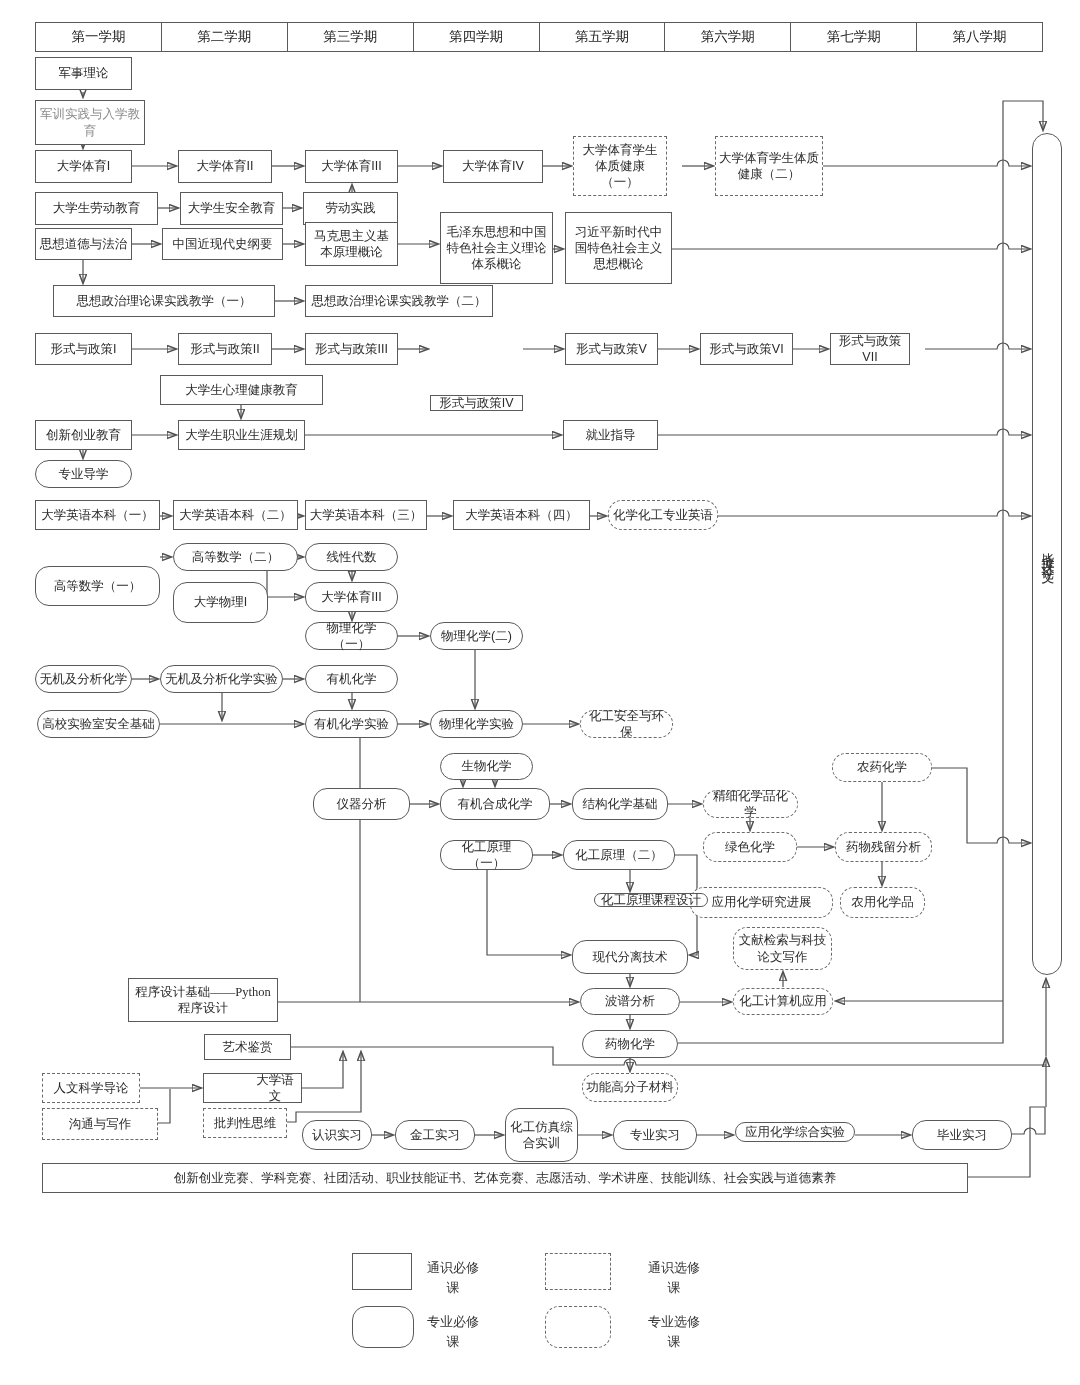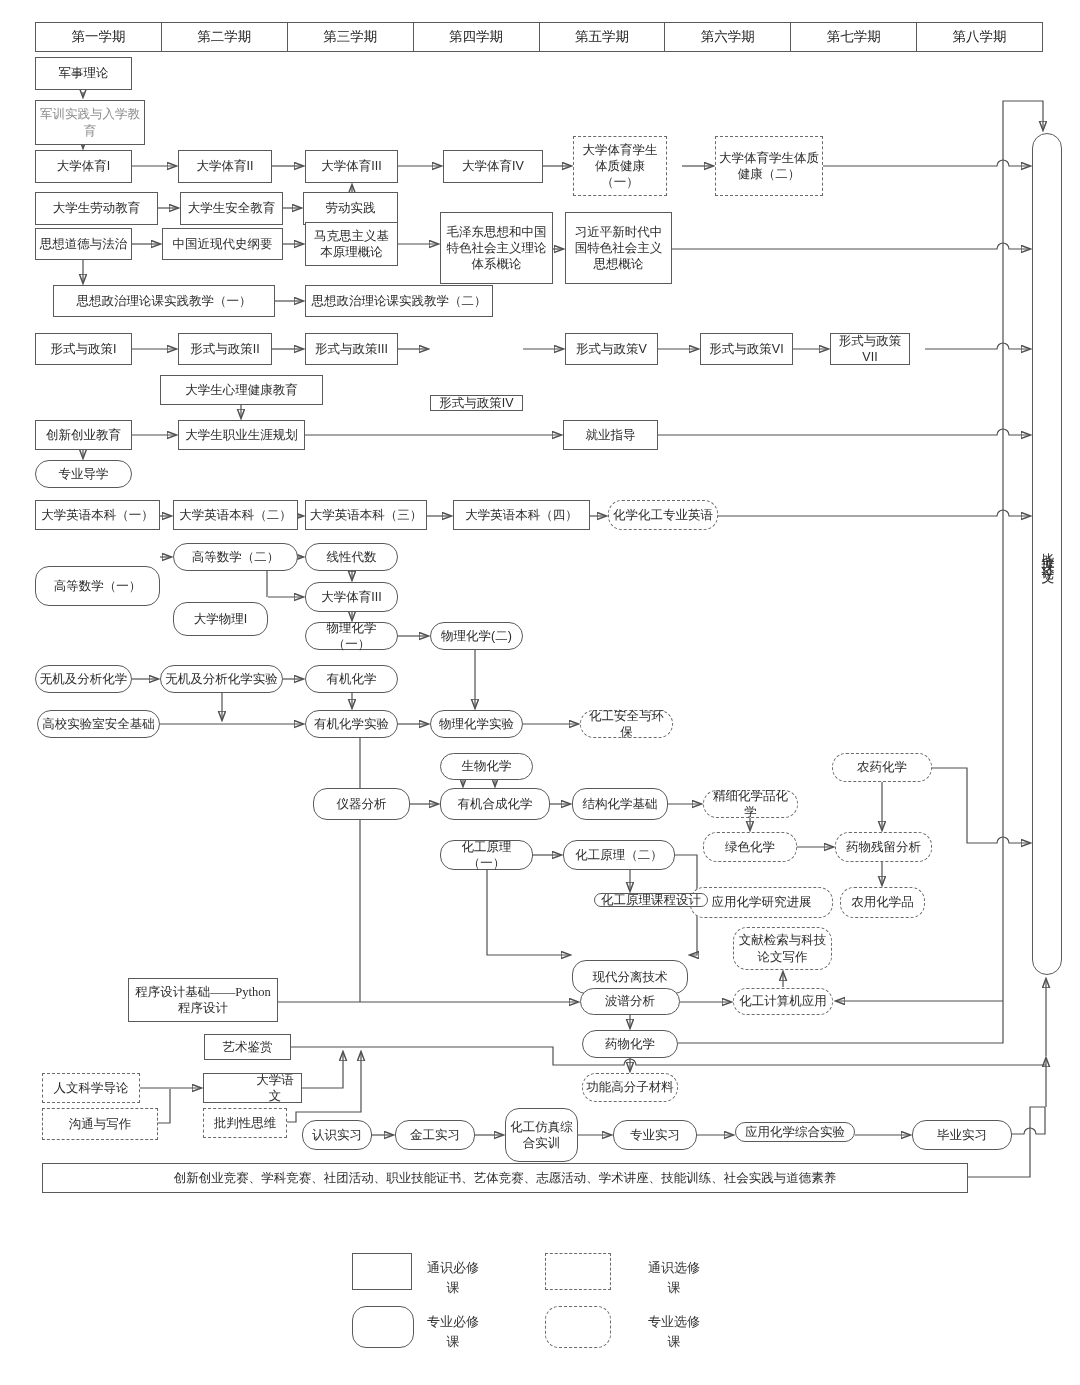--- a/index.html
+++ b/index.html
@@ -181,21 +181,21 @@
       <div class="node s" style="left: 563px; top: 420px; width: 95px; height: 30px;">就业指导</div>
       <div class="node rs" style="left: 35px; top: 460px; width: 97px; height: 28px;">专业导学</div>
       <div class="node s" style="left: 35px; top: 500px; width: 125px; height: 30px;">大学英语本科（一）</div>
       <div class="node s" style="left: 173px; top: 500px; width: 125px; height: 30px;">大学英语本科（二）</div>
       <div class="node s" style="left: 305px; top: 500px; width: 122px; height: 30px;">大学英语本科（三）</div>
       <div class="node s" style="left: 453px; top: 500px; width: 137px; height: 30px;">大学英语本科（四）</div>
       <div class="node rd" style="left: 608px; top: 500px; width: 110px; height: 30px;">化学化工专业英语</div>
       <div class="node rs" style="left: 35px; top: 559px; width: 125px; height: 40px; margin-top: 7px;">高等数学（一）</div>
       <div class="node rs" style="left: 173px; top: 543px; width: 125px; height: 28px;">高等数学（二）</div>
       <div class="node rs" style="left: 305px; top: 543px; width: 93px; height: 28px;">线性代数</div>
-      <div class="node rs" style="left: 173px; top: 582px; width: 95px; height: 34px; margin-top: 20px;">大学物理I</div>
+      <div class="node rs" style="left: 173px; top: 582px; width: 95px; height: 41px;">大学物理I</div>
       <div class="node rs" style="left: 305px; top: 582px; width: 93px; height: 30px;">大学体育III</div>
       <div class="node rs" style="left: 305px; top: 622px; width: 93px; height: 28px;">物理化学（一）</div>
       <div class="node rs" style="left: 430px; top: 622px; width: 93px; height: 28px;">物理化学(二)</div>
       <div class="node rs" style="left: 35px; top: 665px; width: 97px; height: 28px;">无机及分析化学</div>
       <div class="node rs" style="left: 160px; top: 665px; width: 123px; height: 28px;">无机及分析化学实验</div>
       <div class="node rs" style="left: 305px; top: 665px; width: 93px; height: 28px;">有机化学</div>
       <div class="node rs" style="left: 37px; top: 710px; width: 123px; height: 28px;">高校实验室安全基础</div>
       <div class="node rs" style="left: 305px; top: 710px; width: 93px; height: 28px;">有机化学实验</div>
       <div class="node rs" style="left: 430px; top: 710px; width: 93px; height: 28px;">物理化学实验</div>
       <div class="node rd" style="left: 580px; top: 710px; width: 93px; height: 28px;">化工安全与环保</div>
@@ -206,21 +206,21 @@
       <div class="node rs" style="left: 572px; top: 788px; width: 96px; height: 32px;">结构化学基础</div>
       <div class="node rd" style="left: 703px; top: 790px; width: 95px; height: 28px;">精细化学品化学</div>
       <div class="node rd" style="left: 703px; top: 832px; width: 94px; height: 30px;">绿色化学</div>
       <div class="node rd" style="left: 835px; top: 832px; width: 97px; height: 30px;">药物残留分析</div>
       <div class="node rs" style="left: 440px; top: 840px; width: 93px; height: 30px;">化工原理（一）</div>
       <div class="node rs" style="left: 563px; top: 840px; width: 112px; height: 30px;">化工原理（二）</div>
       <div class="node rd" style="left: 690px; top: 887px; width: 143px; height: 31px;">应用化学研究进展</div>
       <div class="node rd" style="left: 840px; top: 887px; width: 85px; height: 31px;">农用化学品</div>
       <div class="node rs" style="left: 594px; top: 893px; width: 114px; height: 14px;">化工原理课程设计</div>
       <div class="node rd" style="left: 733px; top: 927px; width: 99px; height: 43px;">文献检索与科技论文写作</div>
-      <div class="node rs" style="left: 572px; top: 940px; width: 116px; height: 34px; margin-top: 20px;">现代分离技术</div>
+      <div class="node rs" style="left: 572px; top: 940px; width: 116px; height: 34px;">现代分离技术</div>
       <div class="node s serif" style="left: 128px; top: 978px; width: 150px; height: 44px;">程序设计基础——Python程序设计</div>
       <div class="node rs" style="left: 580px; top: 988px; width: 100px; height: 27px;">波谱分析</div>
       <div class="node rd" style="left: 733px; top: 988px; width: 100px; height: 27px; text-align: right;">化工计算机应用</div>
       <div class="node s" style="left: 204px; top: 1034px; width: 87px; height: 26px;">艺术鉴赏</div>
       <div class="node rs" style="left: 582px; top: 1030px; width: 96px; height: 28px;">药物化学</div>
       <div class="node rd" style="left: 582px; top: 1073px; width: 96px; height: 29px;">功能高分子材料</div>
       <div class="node d" style="left: 42px; top: 1073px; width: 98px; height: 30px;">人文科学导论</div>
       <div class="node s" style="left: 203px; top: 1073px; width: 99px; height: 30px; padding-left: 48px;">大学语文</div>
       <div class="node d" style="left: 42px; top: 1108px; width: 116px; height: 32px;">沟通与写作</div>
       <div class="node d" style="left: 203px; top: 1108px; width: 84px; height: 30px;">批判性思维</div>

